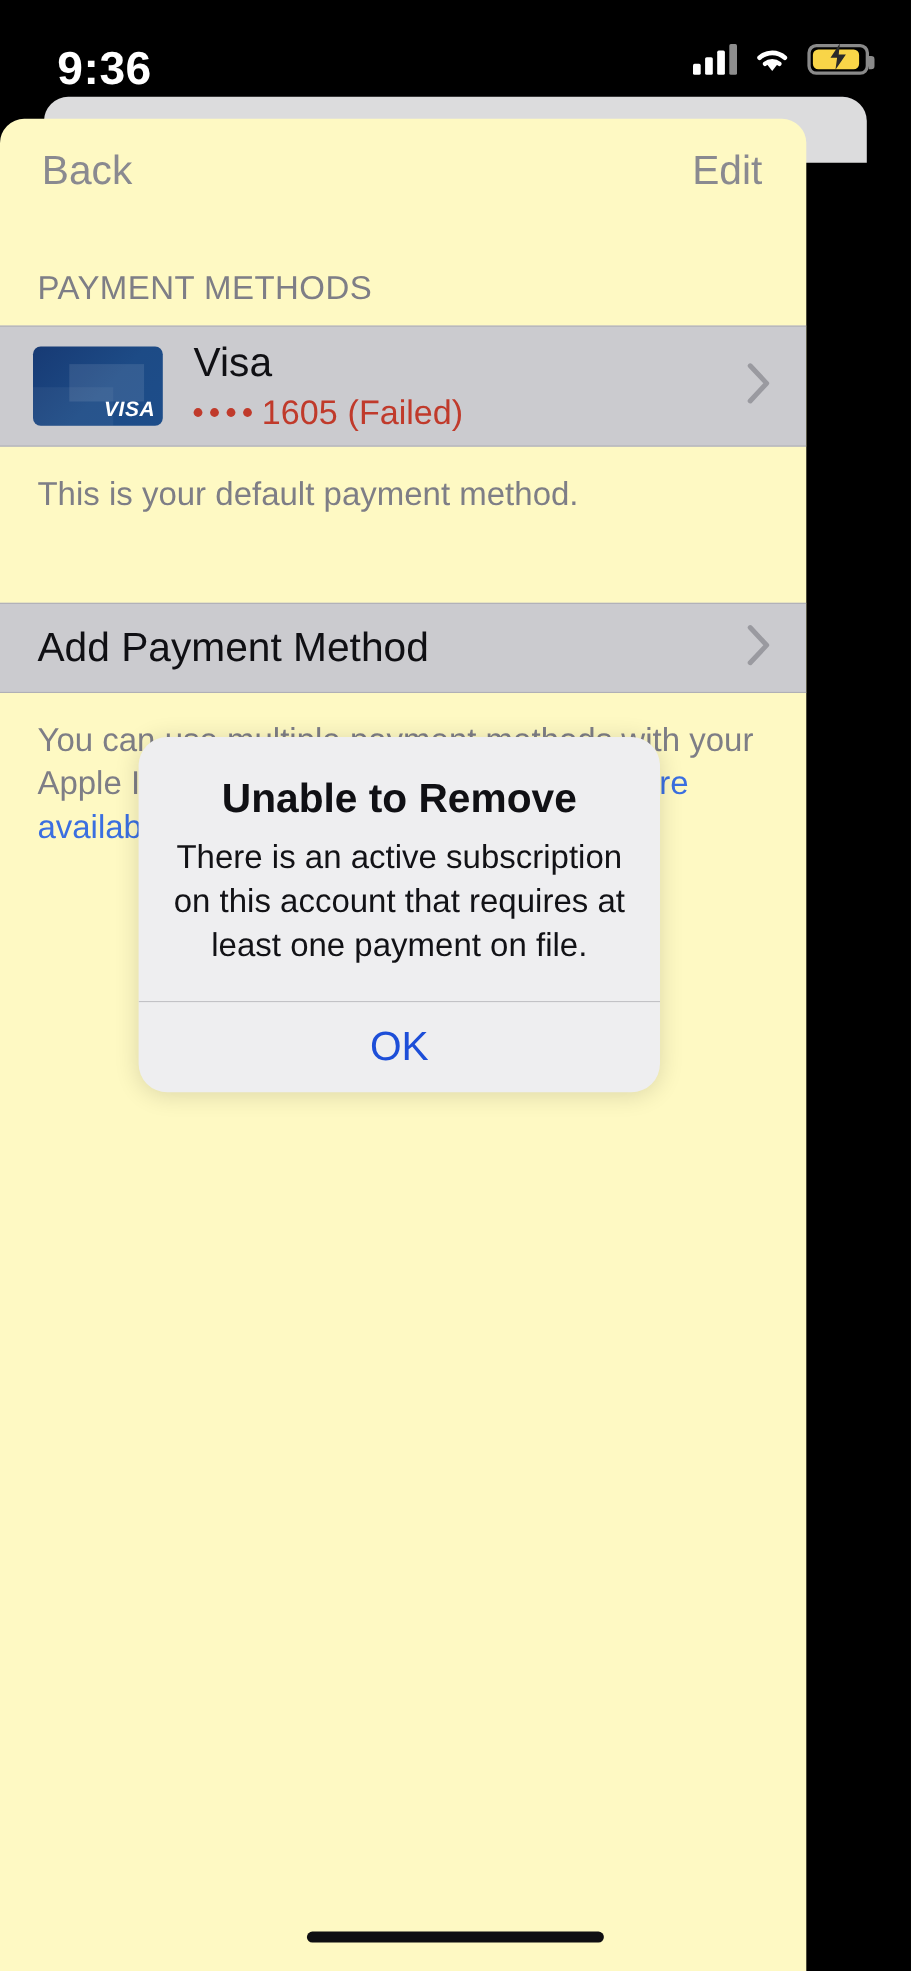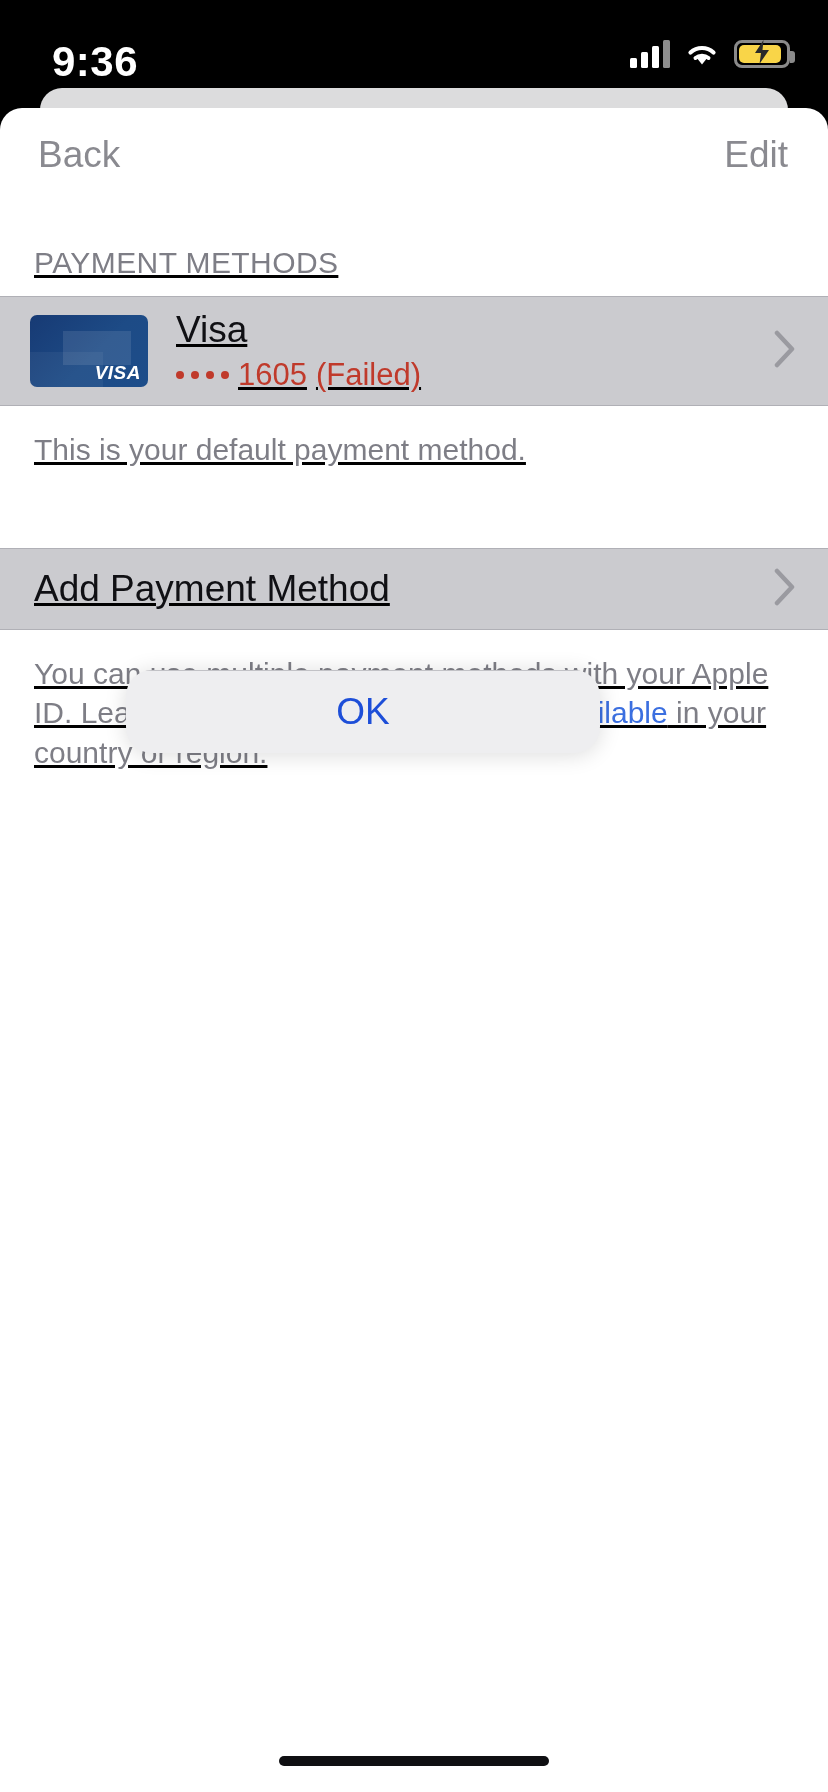--- a/index.html
+++ b/index.html
@@ -49,22 +49,22 @@
   }
 
   
   .behind-sheet {
     position:absolute; left:40px; top:88px; width:748px; height:60px;
     background:#dcdcdd; border-radius:22px 22px 0 0;
   }
 
   
   .sheet {
-    position:absolute; left:0; top:108px; width:828px; height:1684px;
-    background:#ffffff; border-radius:22px 22px 0 0; overflow:hidden;text-decoration:underline;
+    position:absolute; left:0; top:108px; width:733px; height:1684px;
+    background:#fef9c3; border-radius:22px 22px 0 0; overflow:hidden;
   }
 
   
   .navbar {
     position:relative; height:92px; width:100%;
   }
   .nav-back {
     position:absolute; left:38px; top:26px;
     font-size:37px; color:#8a8a90;
   }
@@ -239,19 +239,23 @@
       </span>
     </div>
 
     <div class="footer-note">
       <span>You can use multiple payment methods with your Apple ID. Learn </span><span class="link">which payment methods are available</span><span> in your country or region.</span>
     </div>
 
   </div>
 
   <div class="alert">
+    <div class="alert-body">
+      <div class="alert-title">Unable to Remove</div>
+      <div class="alert-msg">There is an active subscription on this account that requires at least one payment on file.</div>
+    </div>
     <div class="alert-divider"></div>
     <div class="alert-btn">OK</div>
   </div>
 
   <div class="home-indicator"></div>
 
 </div>
 
 </body></html>

